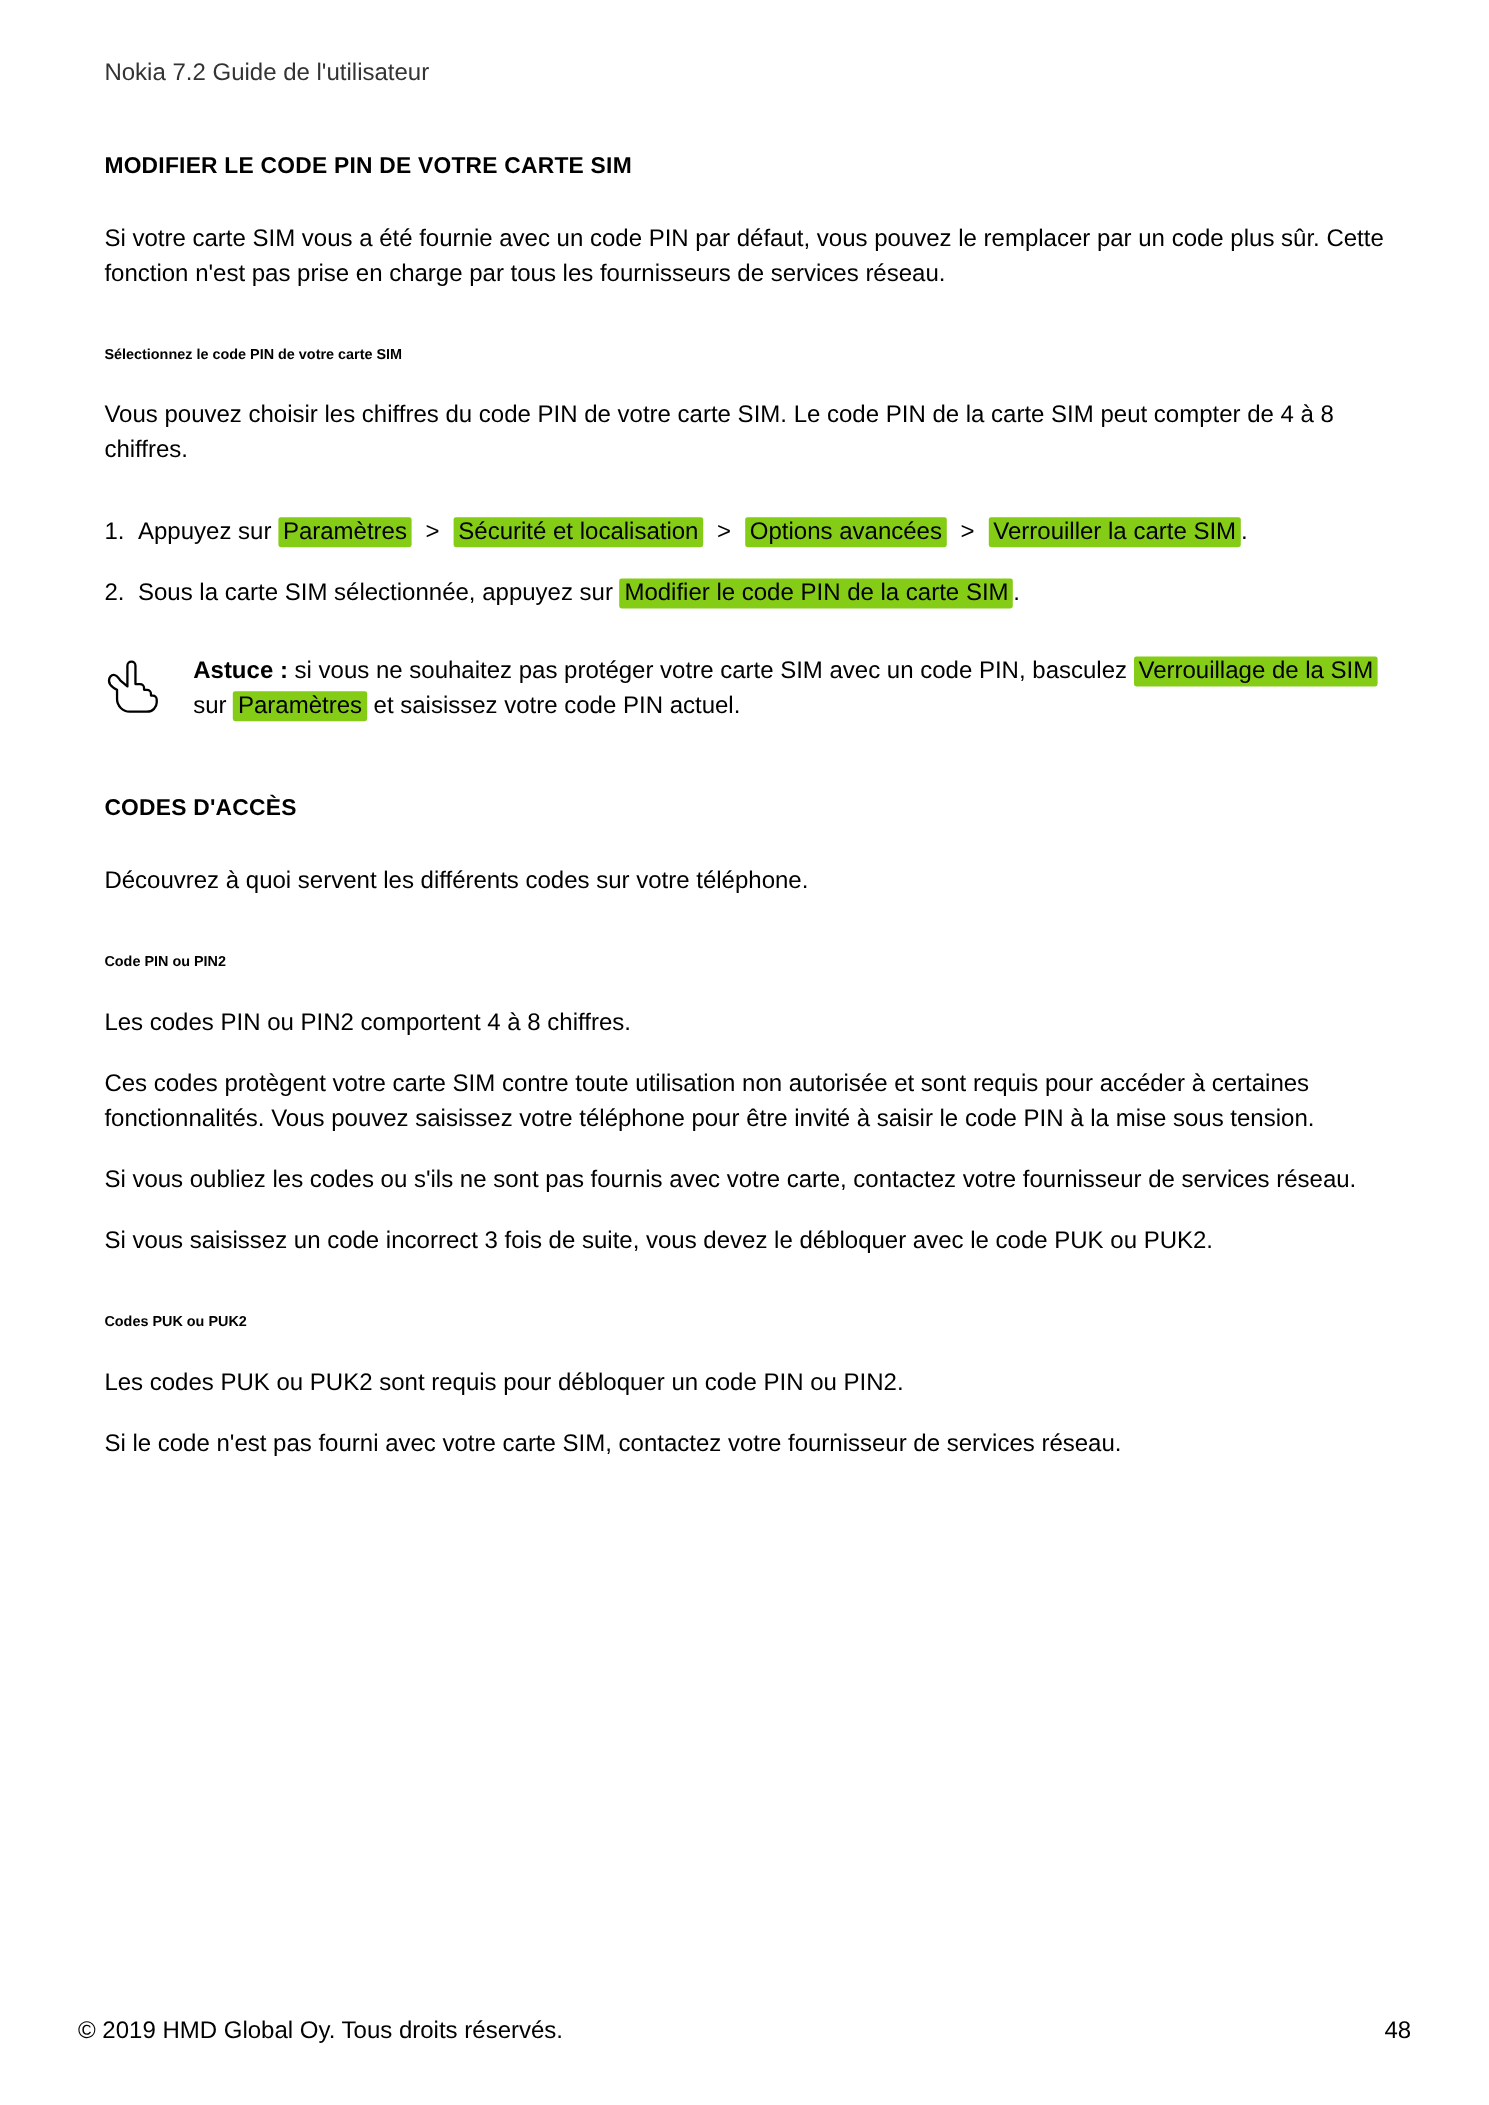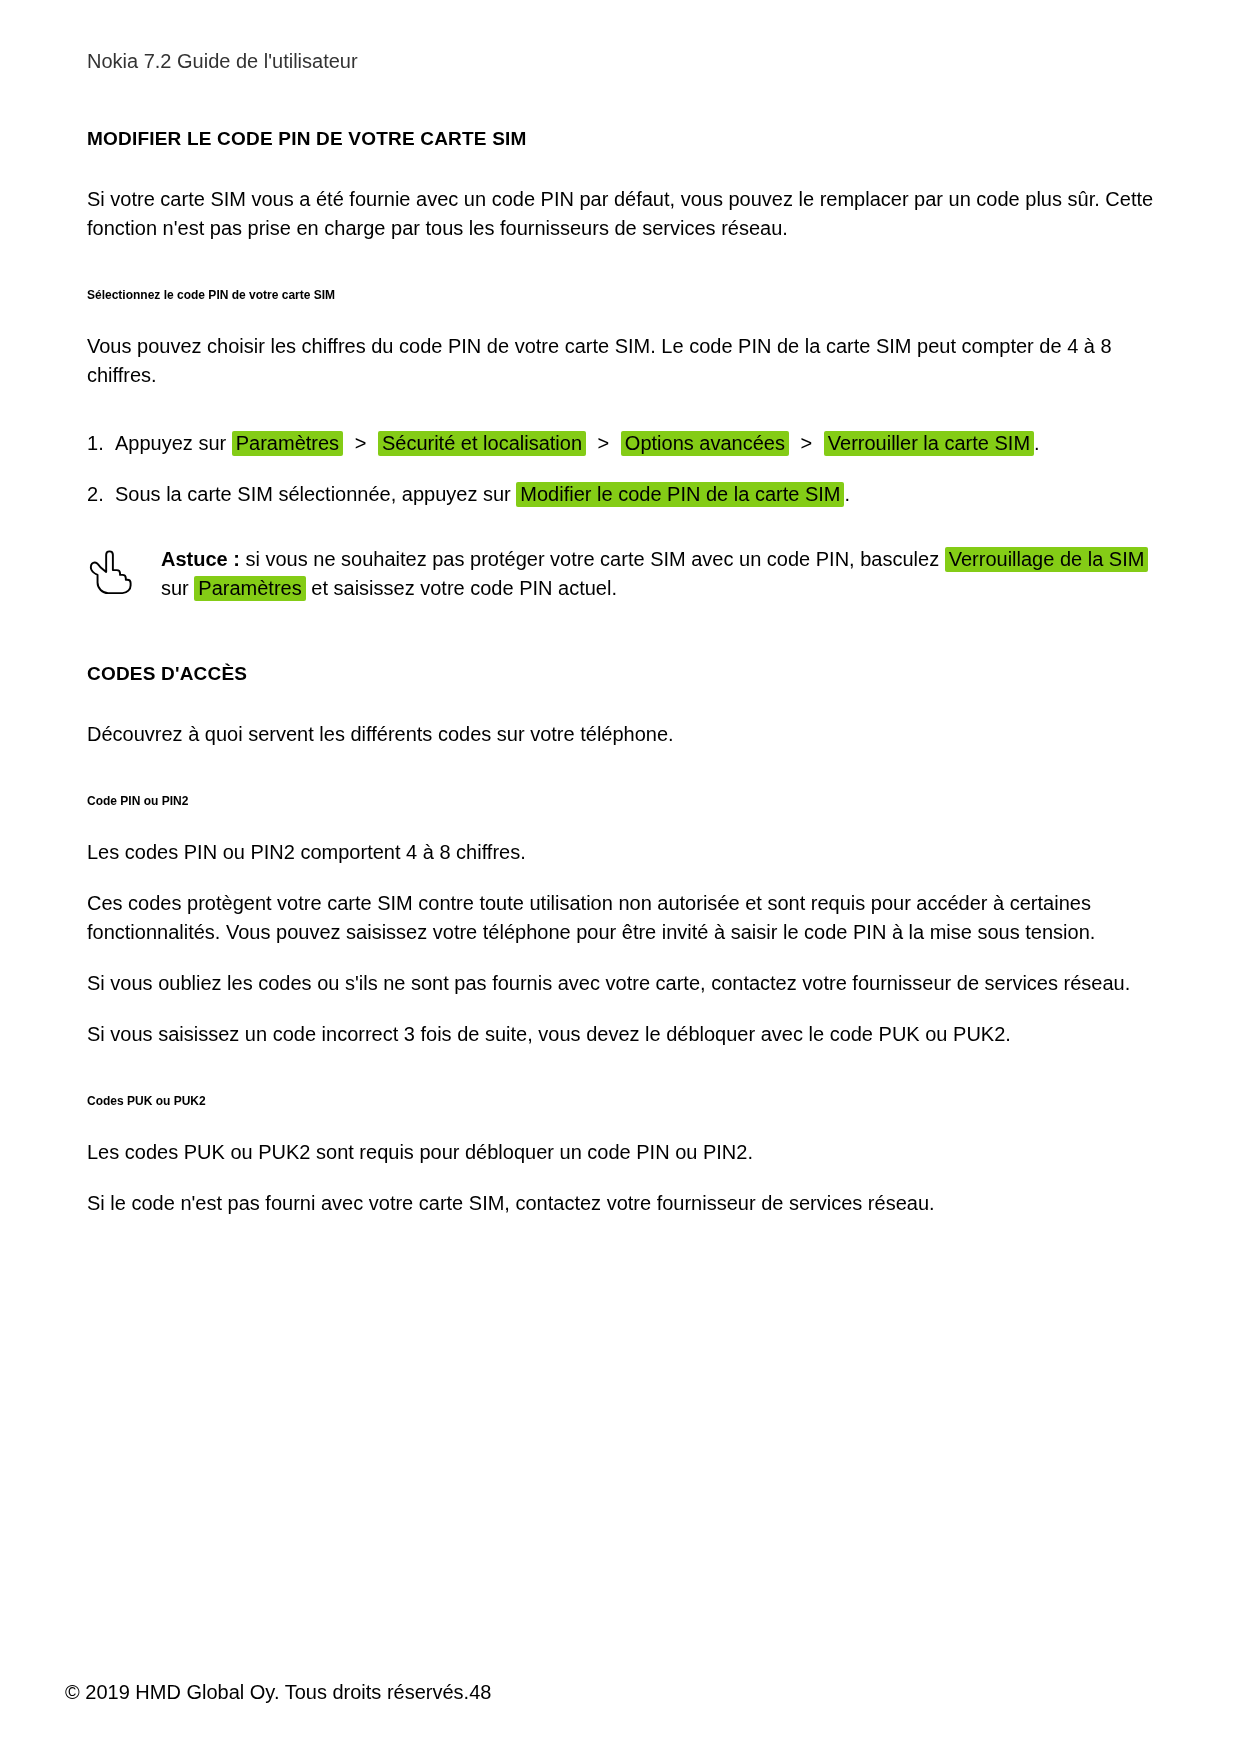--- a/index.html
+++ b/index.html
@@ -85,20 +85,21 @@
       font-size: 20px;
       line-height: 1.45;
     }
     .tip-text b { font-weight: 700; text-align: right; }
     .footer {
       position: absolute;
       bottom: 50px;
       left: 65px;
       right: 65px;
       display: flex;
+      justify-content: space-between;
       font-size: 20px;
     }
   </style>
 </head>
 <body>
 
 <div class="page">
   <div class="doc-header">Nokia 7.2 Guide de l'utilisateur</div>
 
   <div class="h1">MODIFIER LE CODE PIN DE VOTRE CARTE SIM</div>

